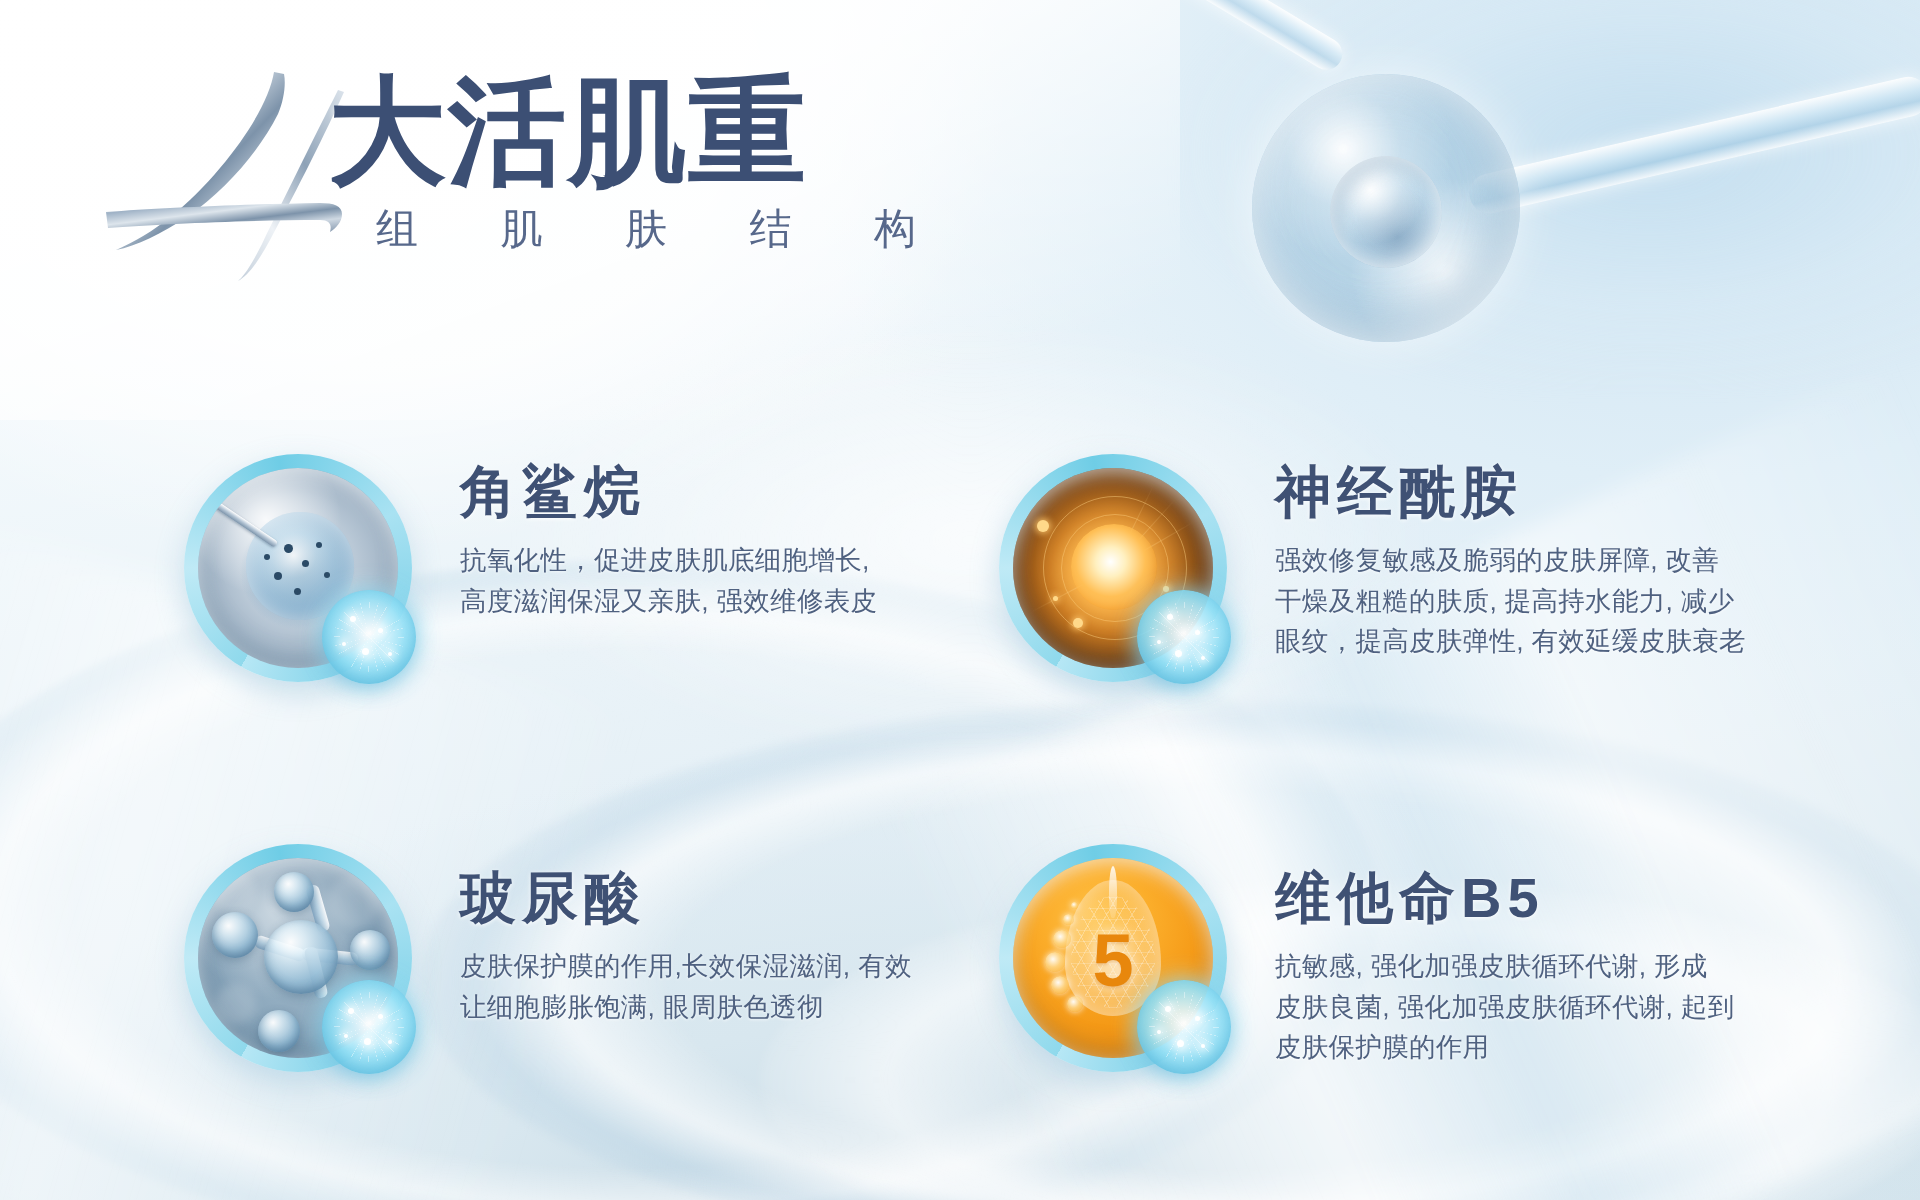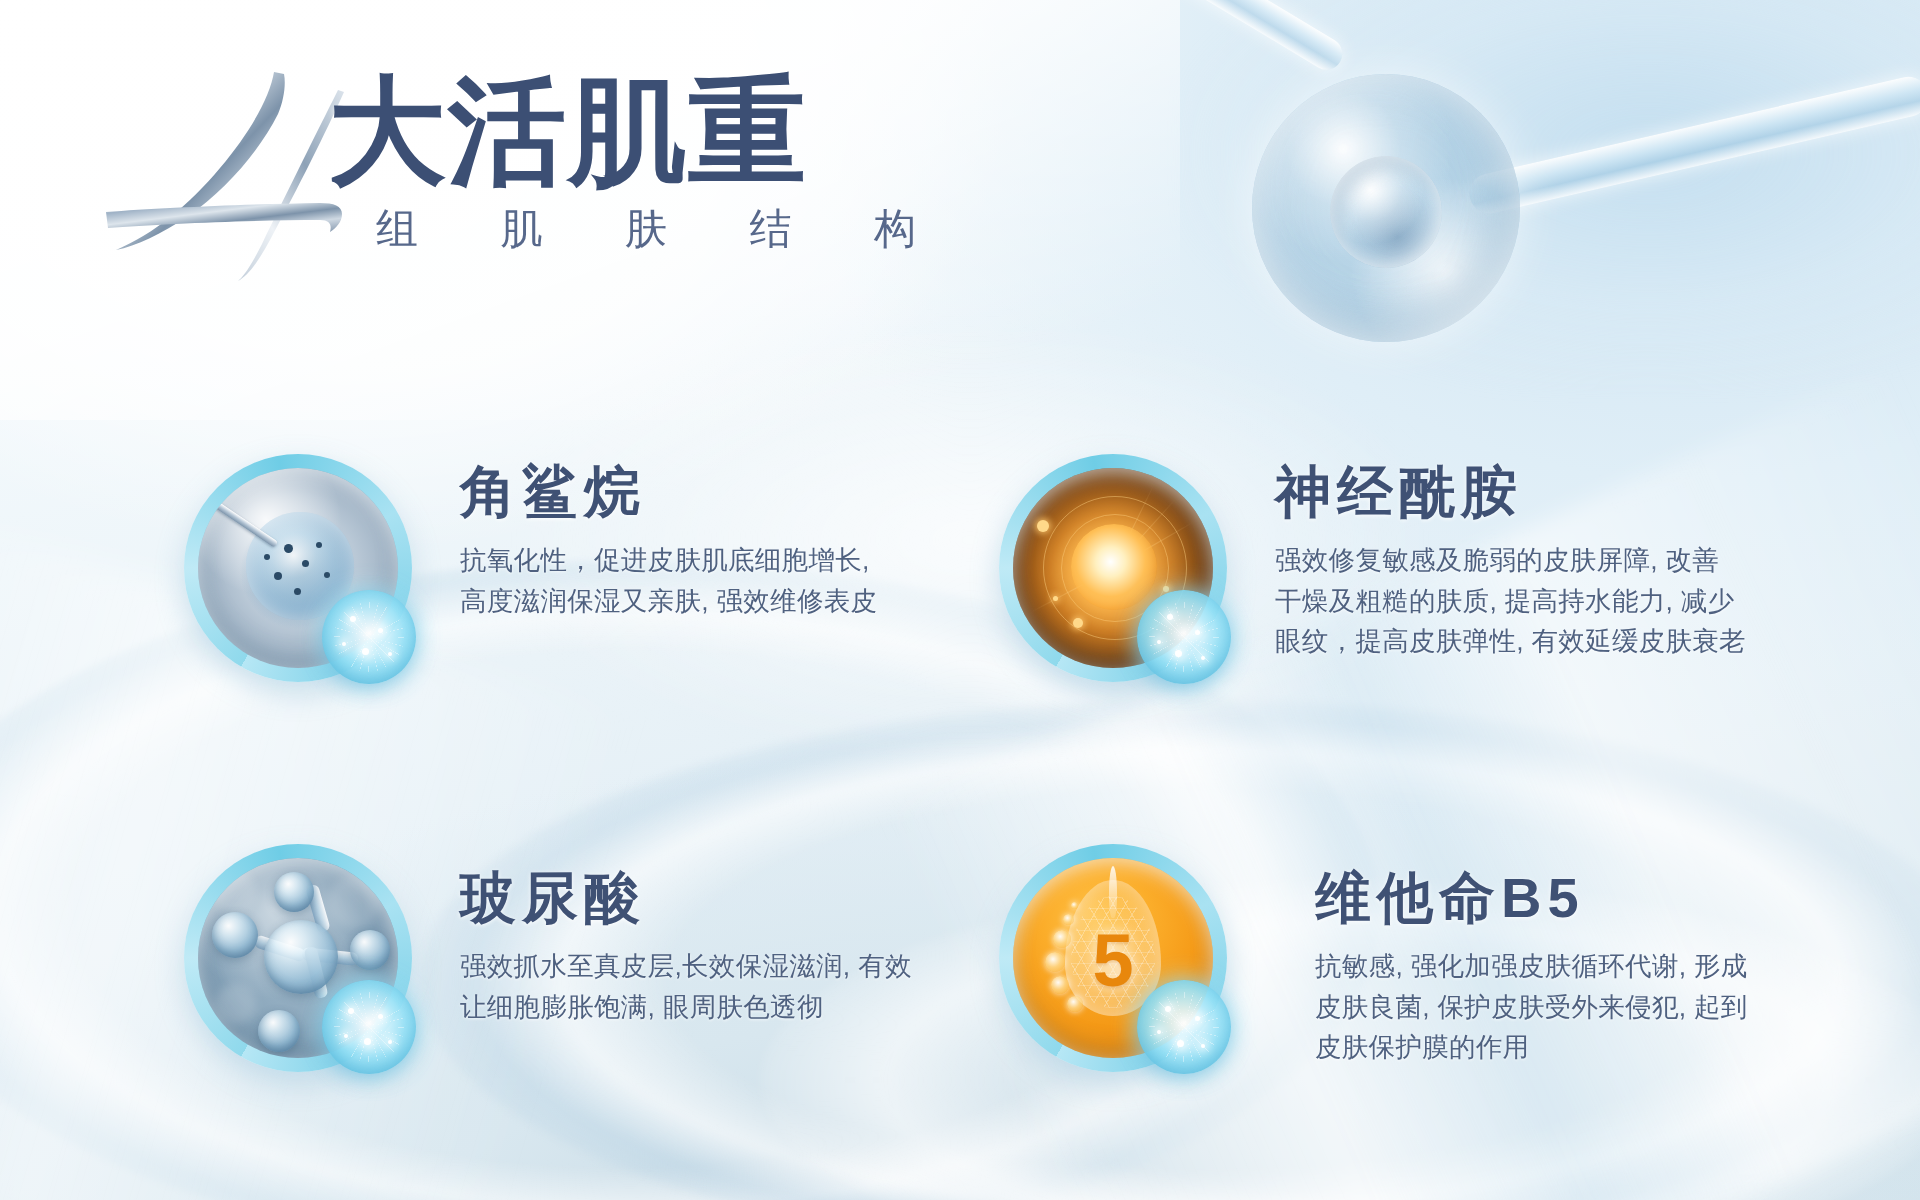--- a/index.html
+++ b/index.html
@@ -260,21 +260,21 @@
   .card-body{
     margin-top:18px;font-size:26.5px;line-height:1.52;color:#4f6180;
     font-weight:400;letter-spacing:0.3px;
     font-family:"Liberation Sans","DejaVu Sans",sans-serif;
     text-shadow:0 1px 3px rgba(255,255,255,0.8);
   }
   .card-body div{white-space:nowrap;}
   #card-0 .card-text{top:22px;}
   #card-1 .card-text{top:22px;}
   #card-2 .card-text{top:38px;}
-  #card-3 .card-text{top:38px;margin-left:40px;}
+  #card-3 .card-text{top:38px;}
 </style>
 </head>
 <body>
 
 <div id="stage">
 
   <div class="bg-layer" id="bg-haze-top"></div>
   <div class="bg-layer" id="flask-neck-left"></div>
   <div class="bg-layer" id="flask-neck-right"></div>
   <div class="bg-layer" id="flask-bulb"></div>
@@ -415,21 +415,21 @@
           <div class="spark" style="left:26px;top:28px;width:6px;height:6px;"></div>
           <div class="spark" style="left:56px;top:34px;width:5px;height:5px;"></div>
           <div class="spark" style="left:42px;top:58px;width:7px;height:7px;"></div>
           <div class="spark" style="left:66px;top:60px;width:4px;height:4px;"></div>
           <div class="spark" style="left:22px;top:54px;width:4px;height:4px;"></div>
         </div>
       </div>
       <div class="card-text">
         <div class="card-title">玻尿酸</div>
         <div class="card-body">
-          <div>强效抓水至真皮层,长效保湿滋润, 有效</div>
+          <div>皮肤保护膜的作用,长效保湿滋润, 有效</div>
           <div>让细胞膨胀饱满, 眼周肤色透彻</div>
         </div>
       </div>
     </div>
 
     <div class="card" id="card-3">
       <div class="icon-wrap">
         <div class="icon-ring"></div>
         <div class="icon-disc" id="icon-disc-3">
           <div class="droplet"></div>
@@ -449,20 +449,20 @@
           <div class="spark" style="left:58px;top:36px;width:5px;height:5px;"></div>
           <div class="spark" style="left:40px;top:60px;width:7px;height:7px;"></div>
           <div class="spark" style="left:64px;top:64px;width:4px;height:4px;"></div>
           <div class="spark" style="left:20px;top:50px;width:4px;height:4px;"></div>
         </div>
       </div>
       <div class="card-text">
         <div class="card-title">维他命B5</div>
         <div class="card-body">
           <div>抗敏感, 强化加强皮肤循环代谢, 形成</div>
-          <div>皮肤良菌, 保护皮肤受外来侵犯, 起到</div>
+          <div>皮肤良菌, 强化加强皮肤循环代谢, 起到</div>
           <div>皮肤保护膜的作用</div>
         </div>
       </div>
     </div>
 
   </div>
 </div>
 
 </body></html>

